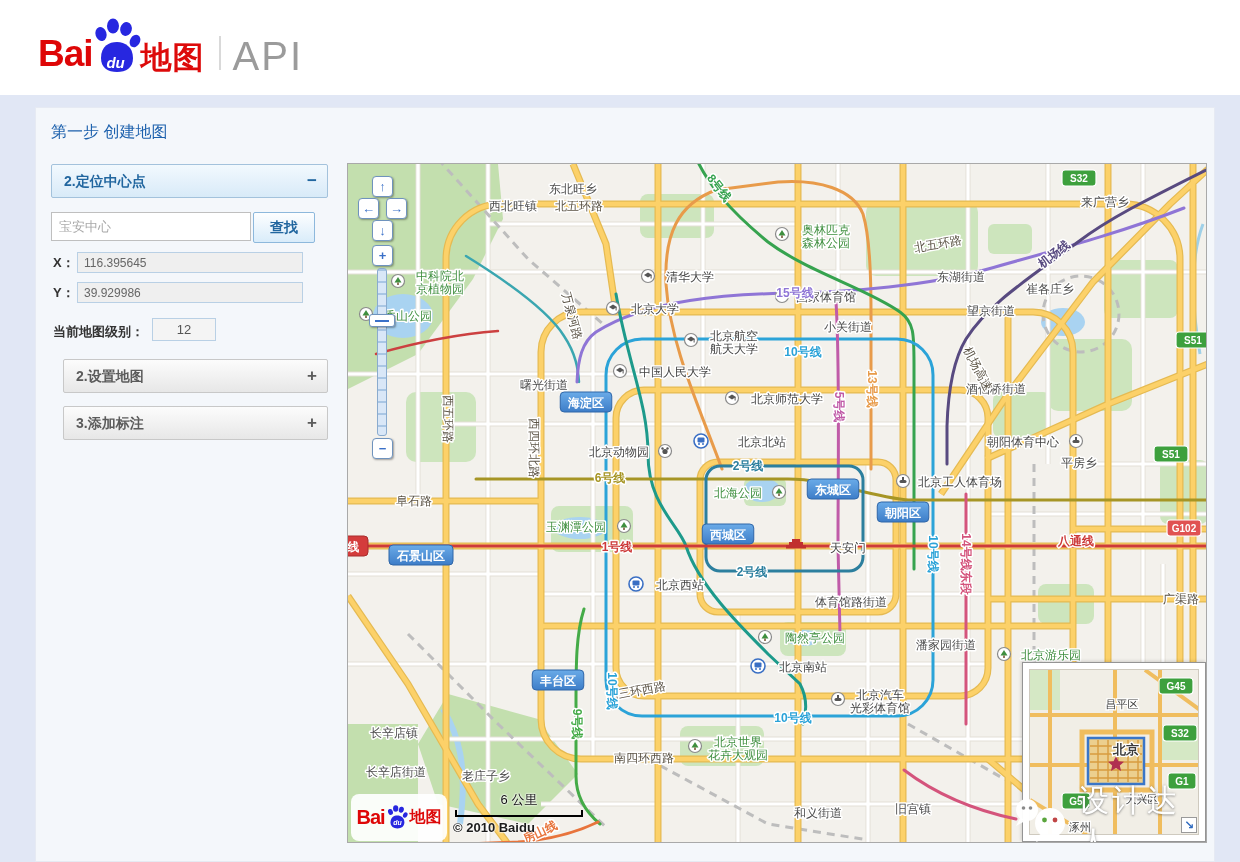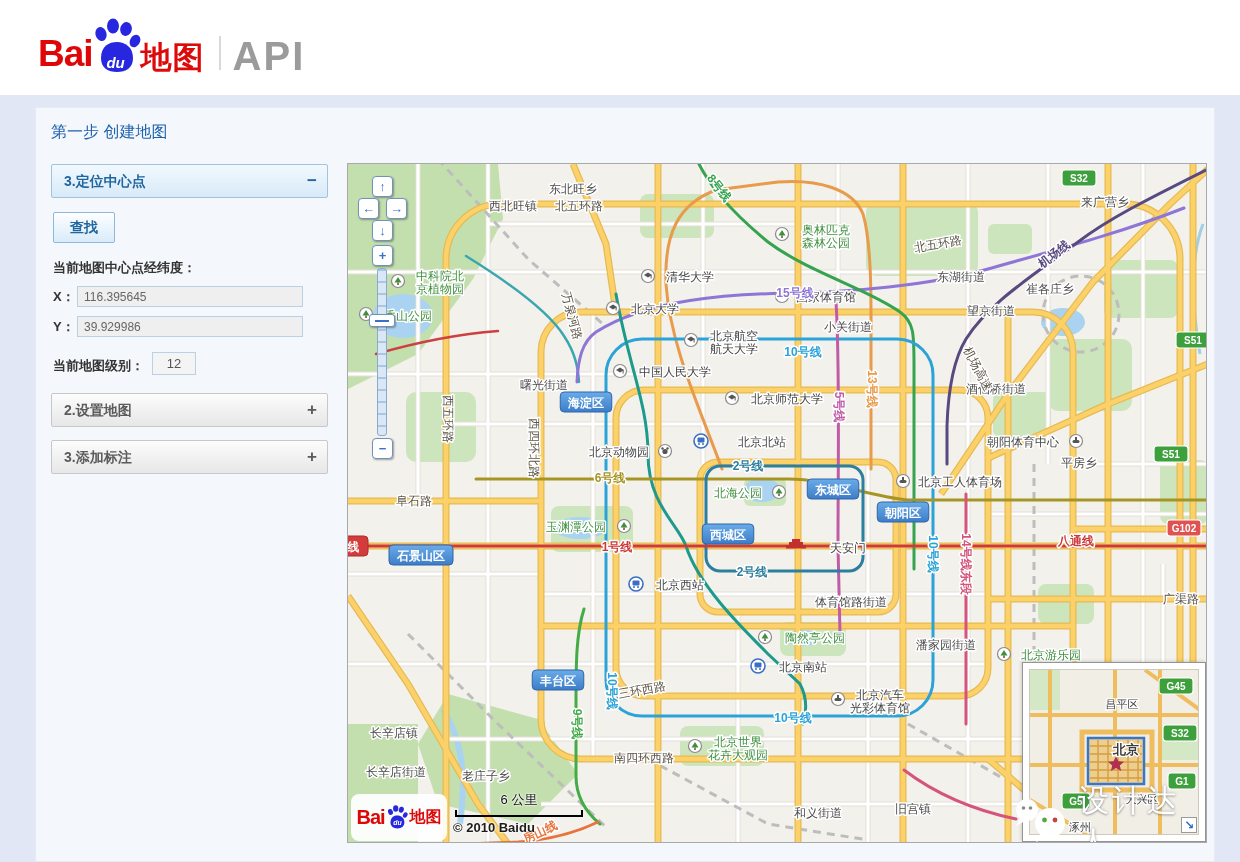--- a/index.html
+++ b/index.html
@@ -7,48 +7,48 @@
     font-family:"Liberation Sans","DejaVu Sans",sans-serif; background:#e1e7f5; }
 
   
   #header { position:absolute; left:0; top:0; width:1240px; height:95px; background:#ffffff; }
   #logo { position:absolute; left:38px; top:10px; height:70px; display:flex; align-items:flex-end; }
   .logo-bai { color:#de0607; font-size:37px; font-weight:800; letter-spacing:-1px; line-height:1; padding-bottom:8px; }
   .logo-paw { position:relative; width:50px; height:60px; margin:0 0 2px -2px; }
   .logo-du { position:absolute; left:50%; top:36px; transform:translateX(-50%); color:#fff; font-size:15px; font-weight:800; font-style:italic; }
   .logo-ditu { color:#dd0a0a; font-size:31px; font-weight:800; line-height:1; padding-bottom:7px; letter-spacing:1px; }
   .logo-div { width:2px; height:34px; background:#d9d9d9; margin:0 12px 10px 14px; }
-  .logo-api { color:#9b9b9b; font-size:40px; font-weight:700; letter-spacing:2px; line-height:1; padding-bottom:4px; }
+  .logo-api { color:#9b9b9b; font-size:40px; font-weight:400; letter-spacing:2px; line-height:1; padding-bottom:4px; }
 
   
   #panel { position:absolute; left:35px; top:107px; width:1180px; height:755px; background:#f4f7fb; border:1px solid #e6eaf3; }
   #step-title { position:absolute; left:15px; top:14px; color:#1d61ad; font-size:16px; font-weight:normal; }
 
   
   #sidebar { position:absolute; left:15px; top:56px; width:277px; }
   .acc-head { position:relative; height:34px; line-height:32px; padding:0 12px; font-size:14px; font-weight:bold;
     border-radius:2px; cursor:pointer; }
   .acc-blue { background:linear-gradient(180deg,#f2f9fe,#d8eaf8); border:1px solid #a3c2dc; color:#21669f; }
-  .acc-gray { background:linear-gradient(180deg,#fcfcfc,#e7e7e7); border:1px solid #c8c8c8; color:#5b5b5b; }
+  .acc-gray { background:linear-gradient(180deg,#fcfcfc,#e7e7e7); border:1px solid #c8c8c8; color:#5b5b5b;margin-left:12px; }
   .acc-toggle { position:absolute; right:10px; top:0; font-size:17px; font-weight:bold; }
   .srow { font-size:13px; color:#333; }
   .lbl { font-weight:bold; color:#333; }
   .link { color:#2b6db8; text-decoration:underline; cursor:pointer; }
   #city-row { margin:16px 0 0 2px; }
   #search-row { margin:14px 0 0 0; display:flex; }
   #search-input { width:200px; height:29px; border:1px solid #bfbfbf; padding:0 7px; font-size:13px; color:#333; background:#fff; }
   #search-input::placeholder { color:#a9a9a9; }
   #search-btn { width:62px; height:31px; margin-left:2px; background:linear-gradient(180deg,#fdfeff,#d9ecfa);
     border:1px solid #8db8dc; color:#21669f; font-size:14px; font-weight:bold; border-radius:2px; cursor:pointer; }
   #coord-label { margin:16px 0 0 2px; }
   .xy-row { margin:9px 0 0 2px; display:flex; align-items:center; }
   .xy-name { width:24px; font-weight:bold; font-size:13px; color:#333; }
   .xy-input { width:226px; height:21px; background:#efefef; border:1px solid #b9d0e5; color:#666; font-size:12px; padding:0 6px; }
   #level-row { margin:15px 0 18px 2px; display:flex; align-items:flex-end; }
-  #level-input { width:44px; height:23px; margin-left:8px; background:#f4f4f4; border:1px solid #b9d0e5; color:#555; font-size:13px; text-align:center; }
+  #level-input { width:64px; height:23px; margin-left:8px; background:#f4f4f4; border:1px solid #b9d0e5; color:#555; font-size:13px; text-align:center; }
   .acc-gap { margin-top:13px; }
 
   
   #map { position:absolute; left:347px; top:163px; width:860px; height:680px; border:1px solid #a9a9a9; background:#f3f1ec; overflow:hidden; }
   #map svg text { font-family:"Liberation Sans","DejaVu Sans",sans-serif; }
 
   
   .nav-btn { position:absolute; width:21px; height:21px; background:#fff; border:1px solid #6f93bd; border-radius:4px;
     box-shadow:1px 1px 2px rgba(0,0,0,.35); color:#3a70c8; font-size:13px; font-weight:bold; text-align:center; line-height:19px; cursor:pointer; }
   #zoom-track { position:absolute; left:29px; top:104px; width:10px; height:168px; background:#d9e7f7; border:1px solid #8aabce; border-radius:3px;
@@ -101,30 +101,30 @@
     <span class="logo-div"></span>
     <span class="logo-api">API</span>
   </div>
 </div>
 
 <div id="panel">
   <div id="step-title">第一步 创建地图</div>
 
   <div id="sidebar">
     <div class="acc-head acc-blue">
-      <span>3.定位中心点</span>
+      <span>2.定位中心点</span>
       <span class="acc-toggle">−</span>
     </div>
 
 
     <div id="search-row">
+      <input id="search-input" placeholder="宝安中心" style="">
       <button id="search-btn">查找</button>
     </div>
 
-    <div id="coord-label" class="srow lbl">当前地图中心点经纬度：</div>
 
     <div class="xy-row">
       <span class="xy-name">X：</span>
       <input class="xy-input" value="116.395645" style="">
     </div>
     <div class="xy-row">
       <span class="xy-name">Y：</span>
       <input class="xy-input" value="39.929986" style="">
     </div>
 

